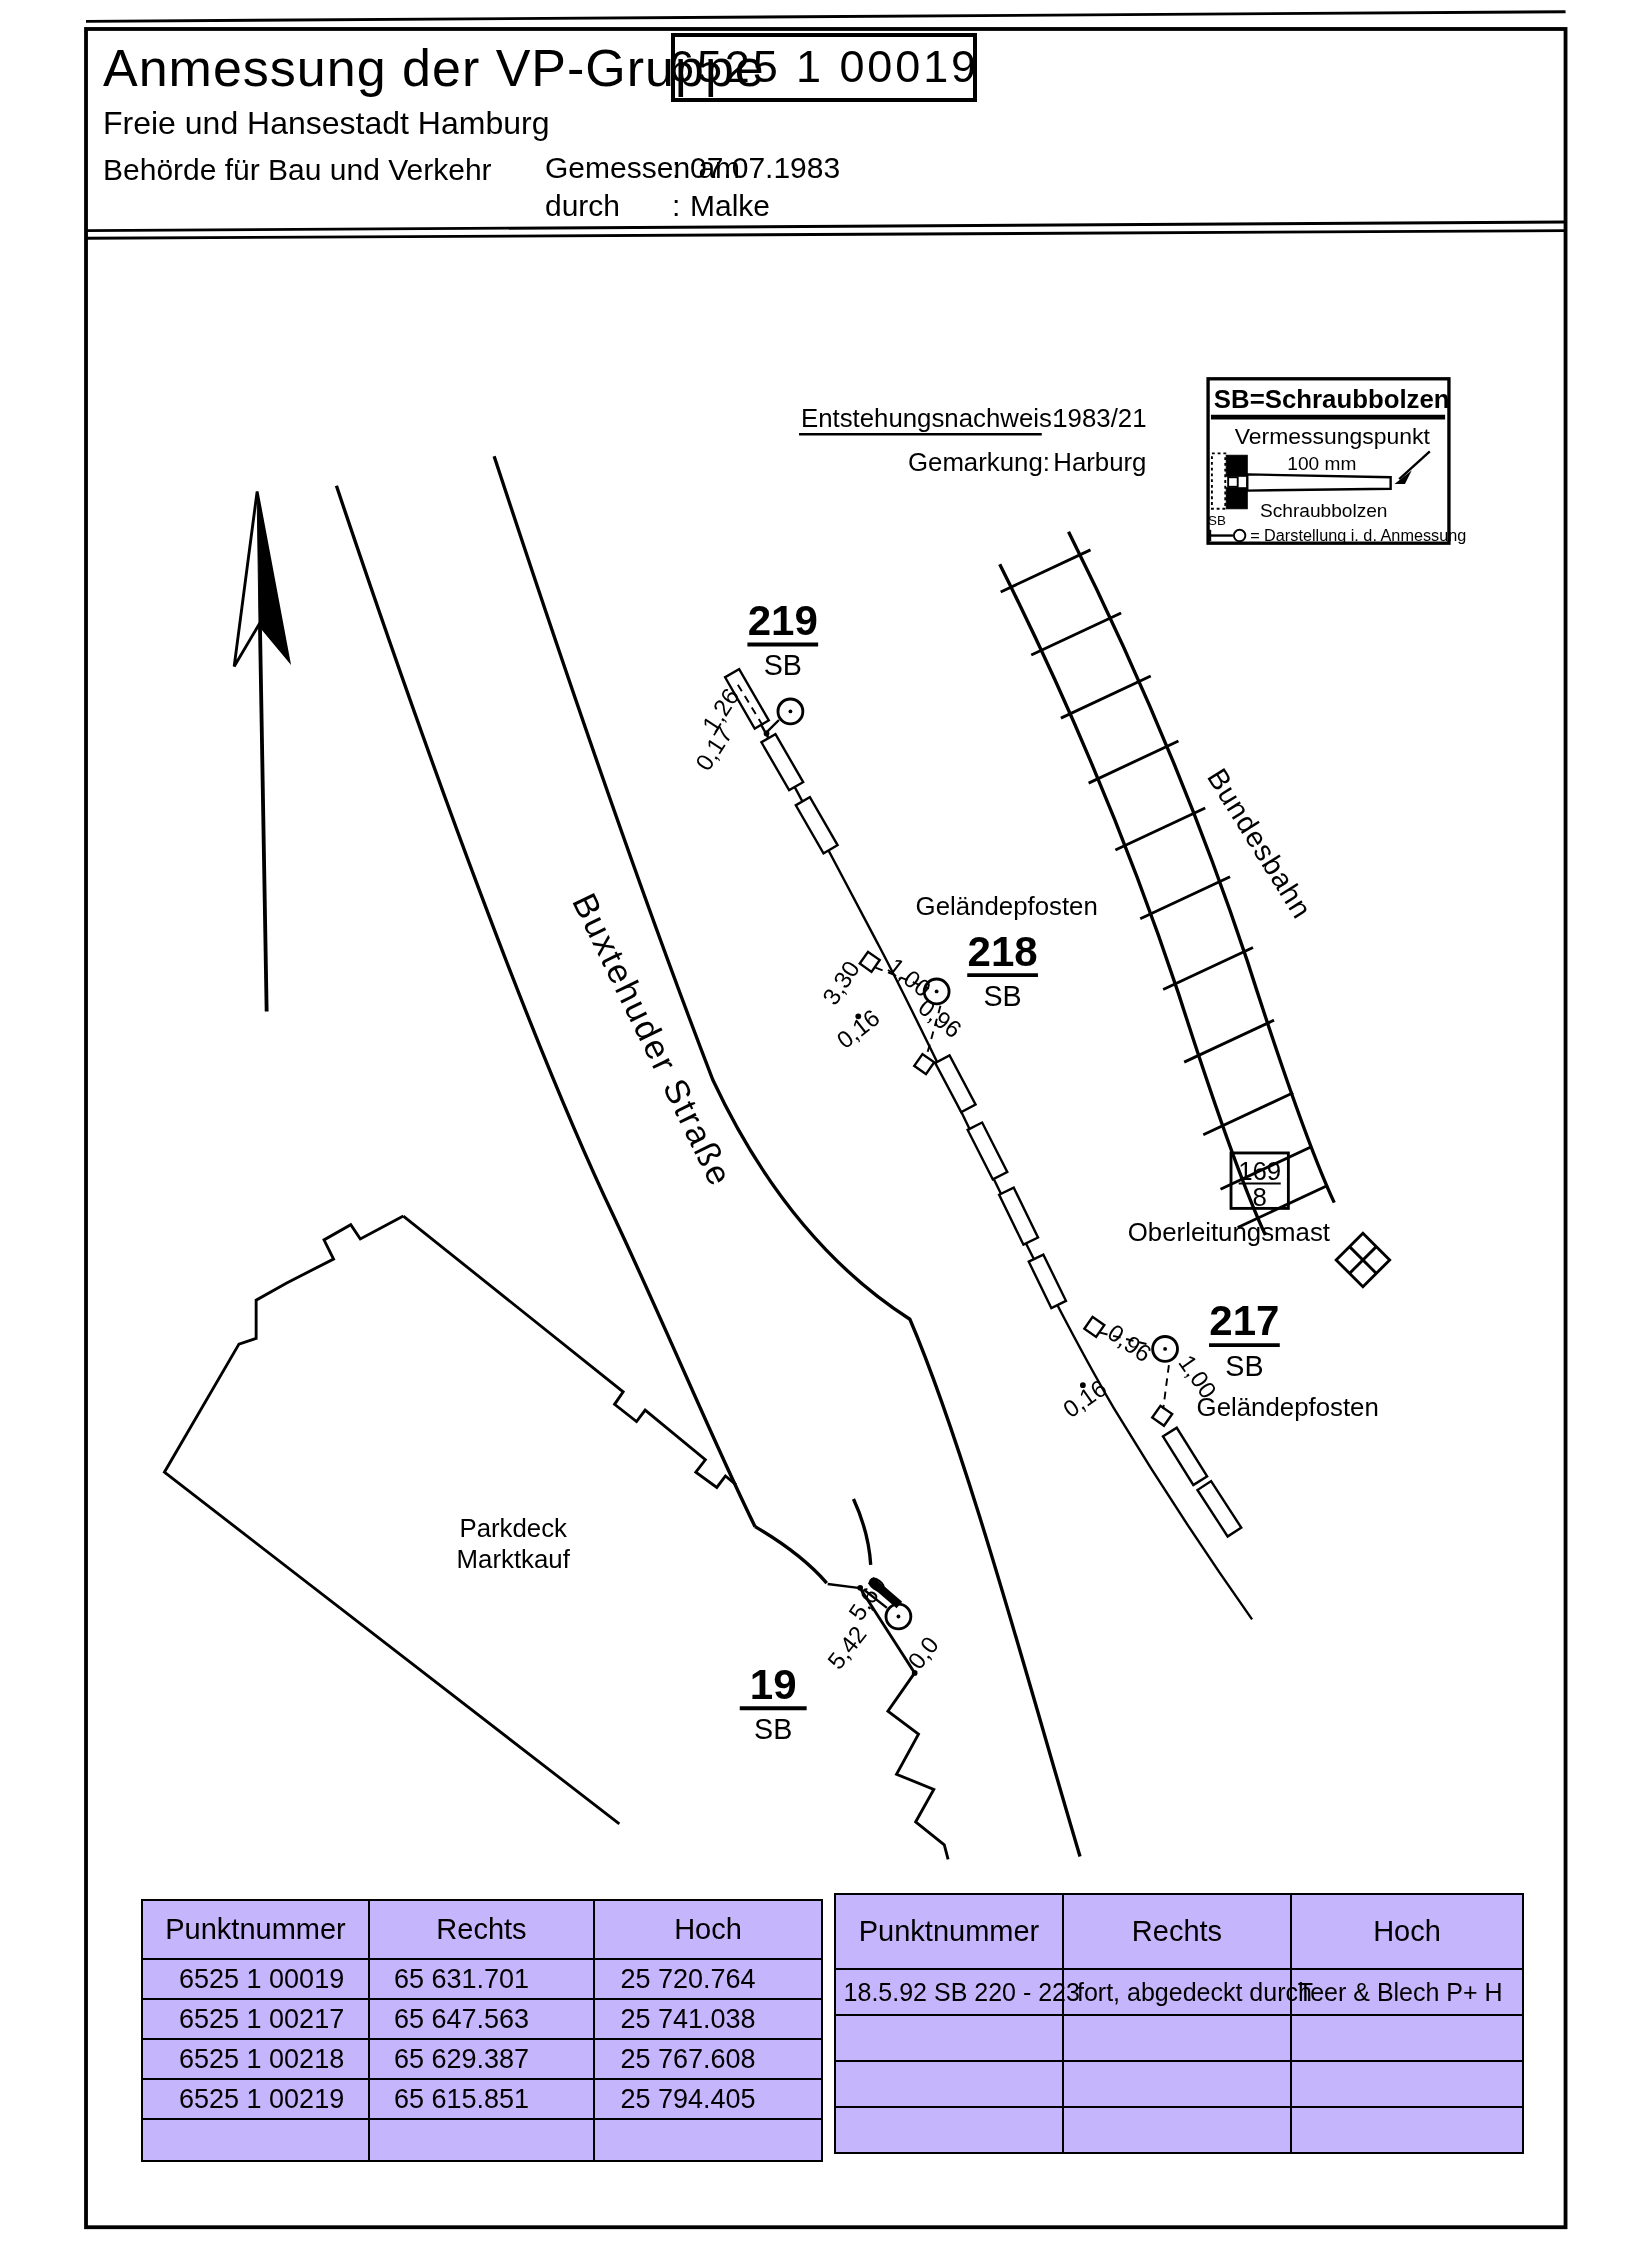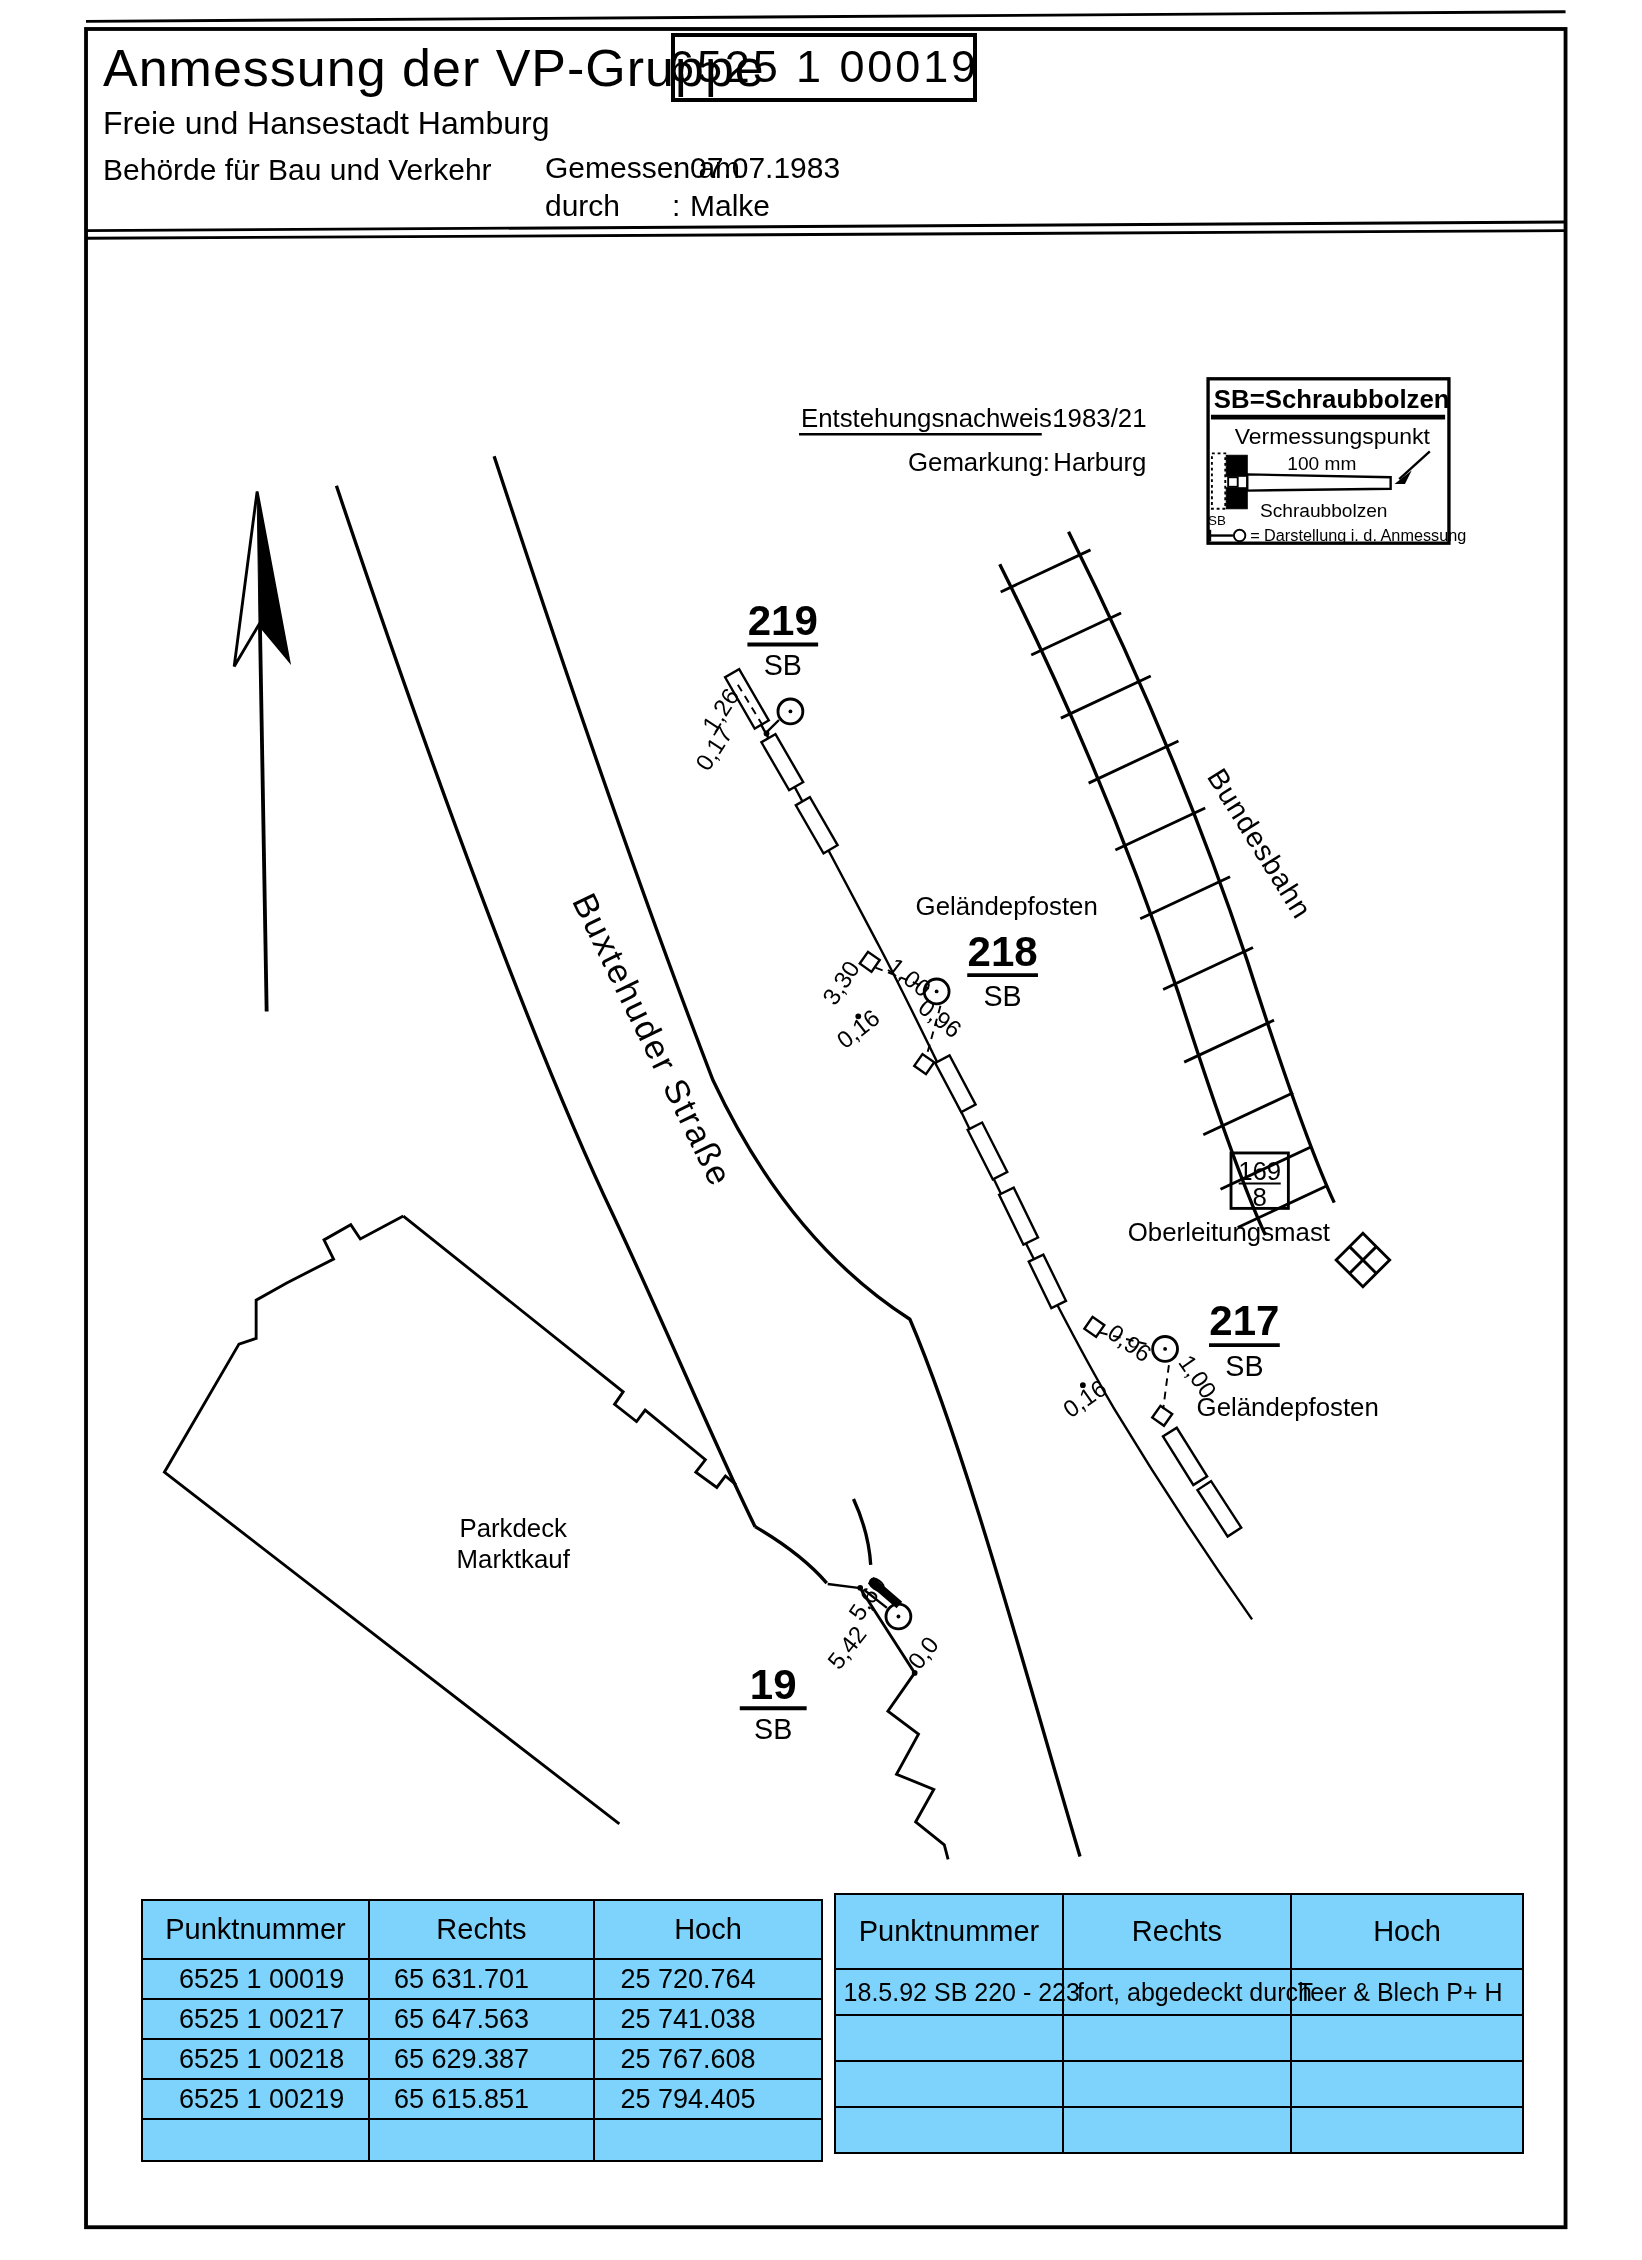--- a/index.html
+++ b/index.html
@@ -11,21 +11,21 @@
   
   .title{left:103px;top:38px;font-size:52px;letter-spacing:1px;}
   .numbox{
     left:671px;top:32.5px;width:298px;height:61px;border:4.8px solid #000;
     display:flex;align-items:center;justify-content:center;
     font-size:45px;letter-spacing:2.9px;white-space:nowrap;
   }
   .city{left:103px;top:105px;font-size:32px;}
   .h-row{font-size:30px;white-space:nowrap;}
   
-  table{border-collapse:collapse;table-layout:fixed;background:#7dd3fc;}
+  table{border-collapse:collapse;table-layout:fixed;background:#c4b5fd;}
   td,th{border:2.9px solid #000;font-weight:normal;overflow:visible;white-space:nowrap;}
   .coords{left:141px;top:1899px;width:679px;}
   .coords th{height:55px;font-size:29px;text-align:center;}
   .coords td{height:36px;font-size:27px;}
   .coords td.c-nr{padding-left:36px;text-align:left;}
   .coords td.c-num{padding-right:41px;text-align:center;}
   .coords tr.empty td{height:38px;}
   .notes{left:834px;top:1893px;width:688px;}
   .notes th{height:71px;font-size:29px;text-align:center;}
   .notes td{height:42px;font-size:25px;}

